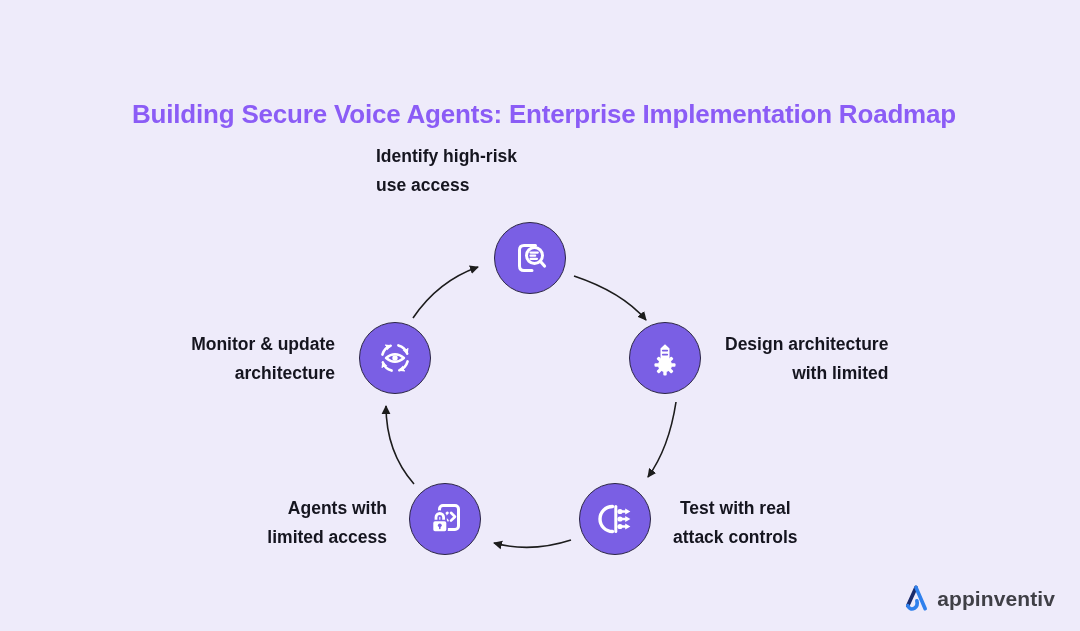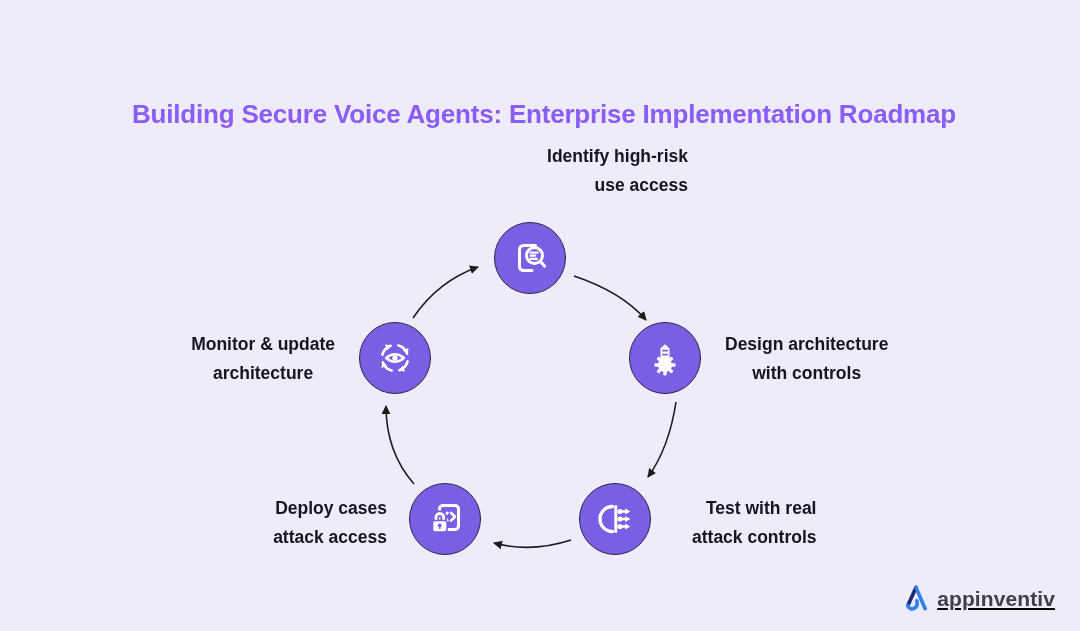--- a/index.html
+++ b/index.html
@@ -50,33 +50,32 @@
   .node-deploy  { left: 409px; top: 483px; }
   .node-monitor { left: 359px; top: 322px; }
   .step-label {
     position: absolute;
     font-size: 17.5px;
     font-weight: 600;
     line-height: 29px;
     color: #15151F;
   }
   .step-label span { display: block; }
-  .label-identify { left: 388px; top: 142px; width: 300px; text-align: right; }
-  .label-design   { left: 725px; top: 330px; text-align: center; }
-  .label-test     { left: 692px; top: 494px; text-align: right; }
+  .label-identify { left: 376px; top: 142px; width: 300px; text-align: left; }
+  .label-design   { left: 725px; top: 330px; text-align: right; }
+  .label-test     { left: 673px; top: 494px; text-align: center; }
   .label-deploy   { right: 693px; top: 494px; text-align: right; }
-  .label-monitor  { right: 745px; top: 330px; text-align: center; }
+  .label-monitor  { right: 745px; top: 330px; text-align: right; }
   .logo {
     position: absolute;
     right: 25px;
     bottom: 17px;
     display: flex;
     align-items: center;
     gap: 7px;
-    text-decoration: underline;
   }
   .logo-text {
     font-size: 21px;
     font-weight: 600;
     letter-spacing: 0.1px;
     color: #3F3F46;
   }
 </style>
 </head>
 <body>
@@ -186,29 +185,29 @@
       <circle cx="20" cy="20" r="2.7" fill="#FFFFFF"></circle>
     </svg>
   </div>
 
   <div class="step-label label-identify">
     <span>Identify high-risk</span>
     <span>use access</span>
   </div>
   <div class="step-label label-design">
     <span>Design architecture</span>
-    <span>with controls</span>
+    <span>with limited</span>
   </div>
   <div class="step-label label-test">
     <span>Test with real</span>
     <span>attack controls</span>
   </div>
   <div class="step-label label-deploy">
-    <span>Deploy cases</span>
-    <span>attack access</span>
+    <span>Agents with</span>
+    <span>limited access</span>
   </div>
   <div class="step-label label-monitor">
     <span>Monitor &amp; update</span>
     <span>architecture</span>
   </div>
 
   <div class="logo">
     <svg width="29" height="31" viewBox="0 0 30 32">
       <g fill="none" stroke-linecap="round" stroke-linejoin="round">
         <path d="M 15.5 4.5 L 7 23.5" stroke="#1B2B6B" stroke-width="3.8"></path>

